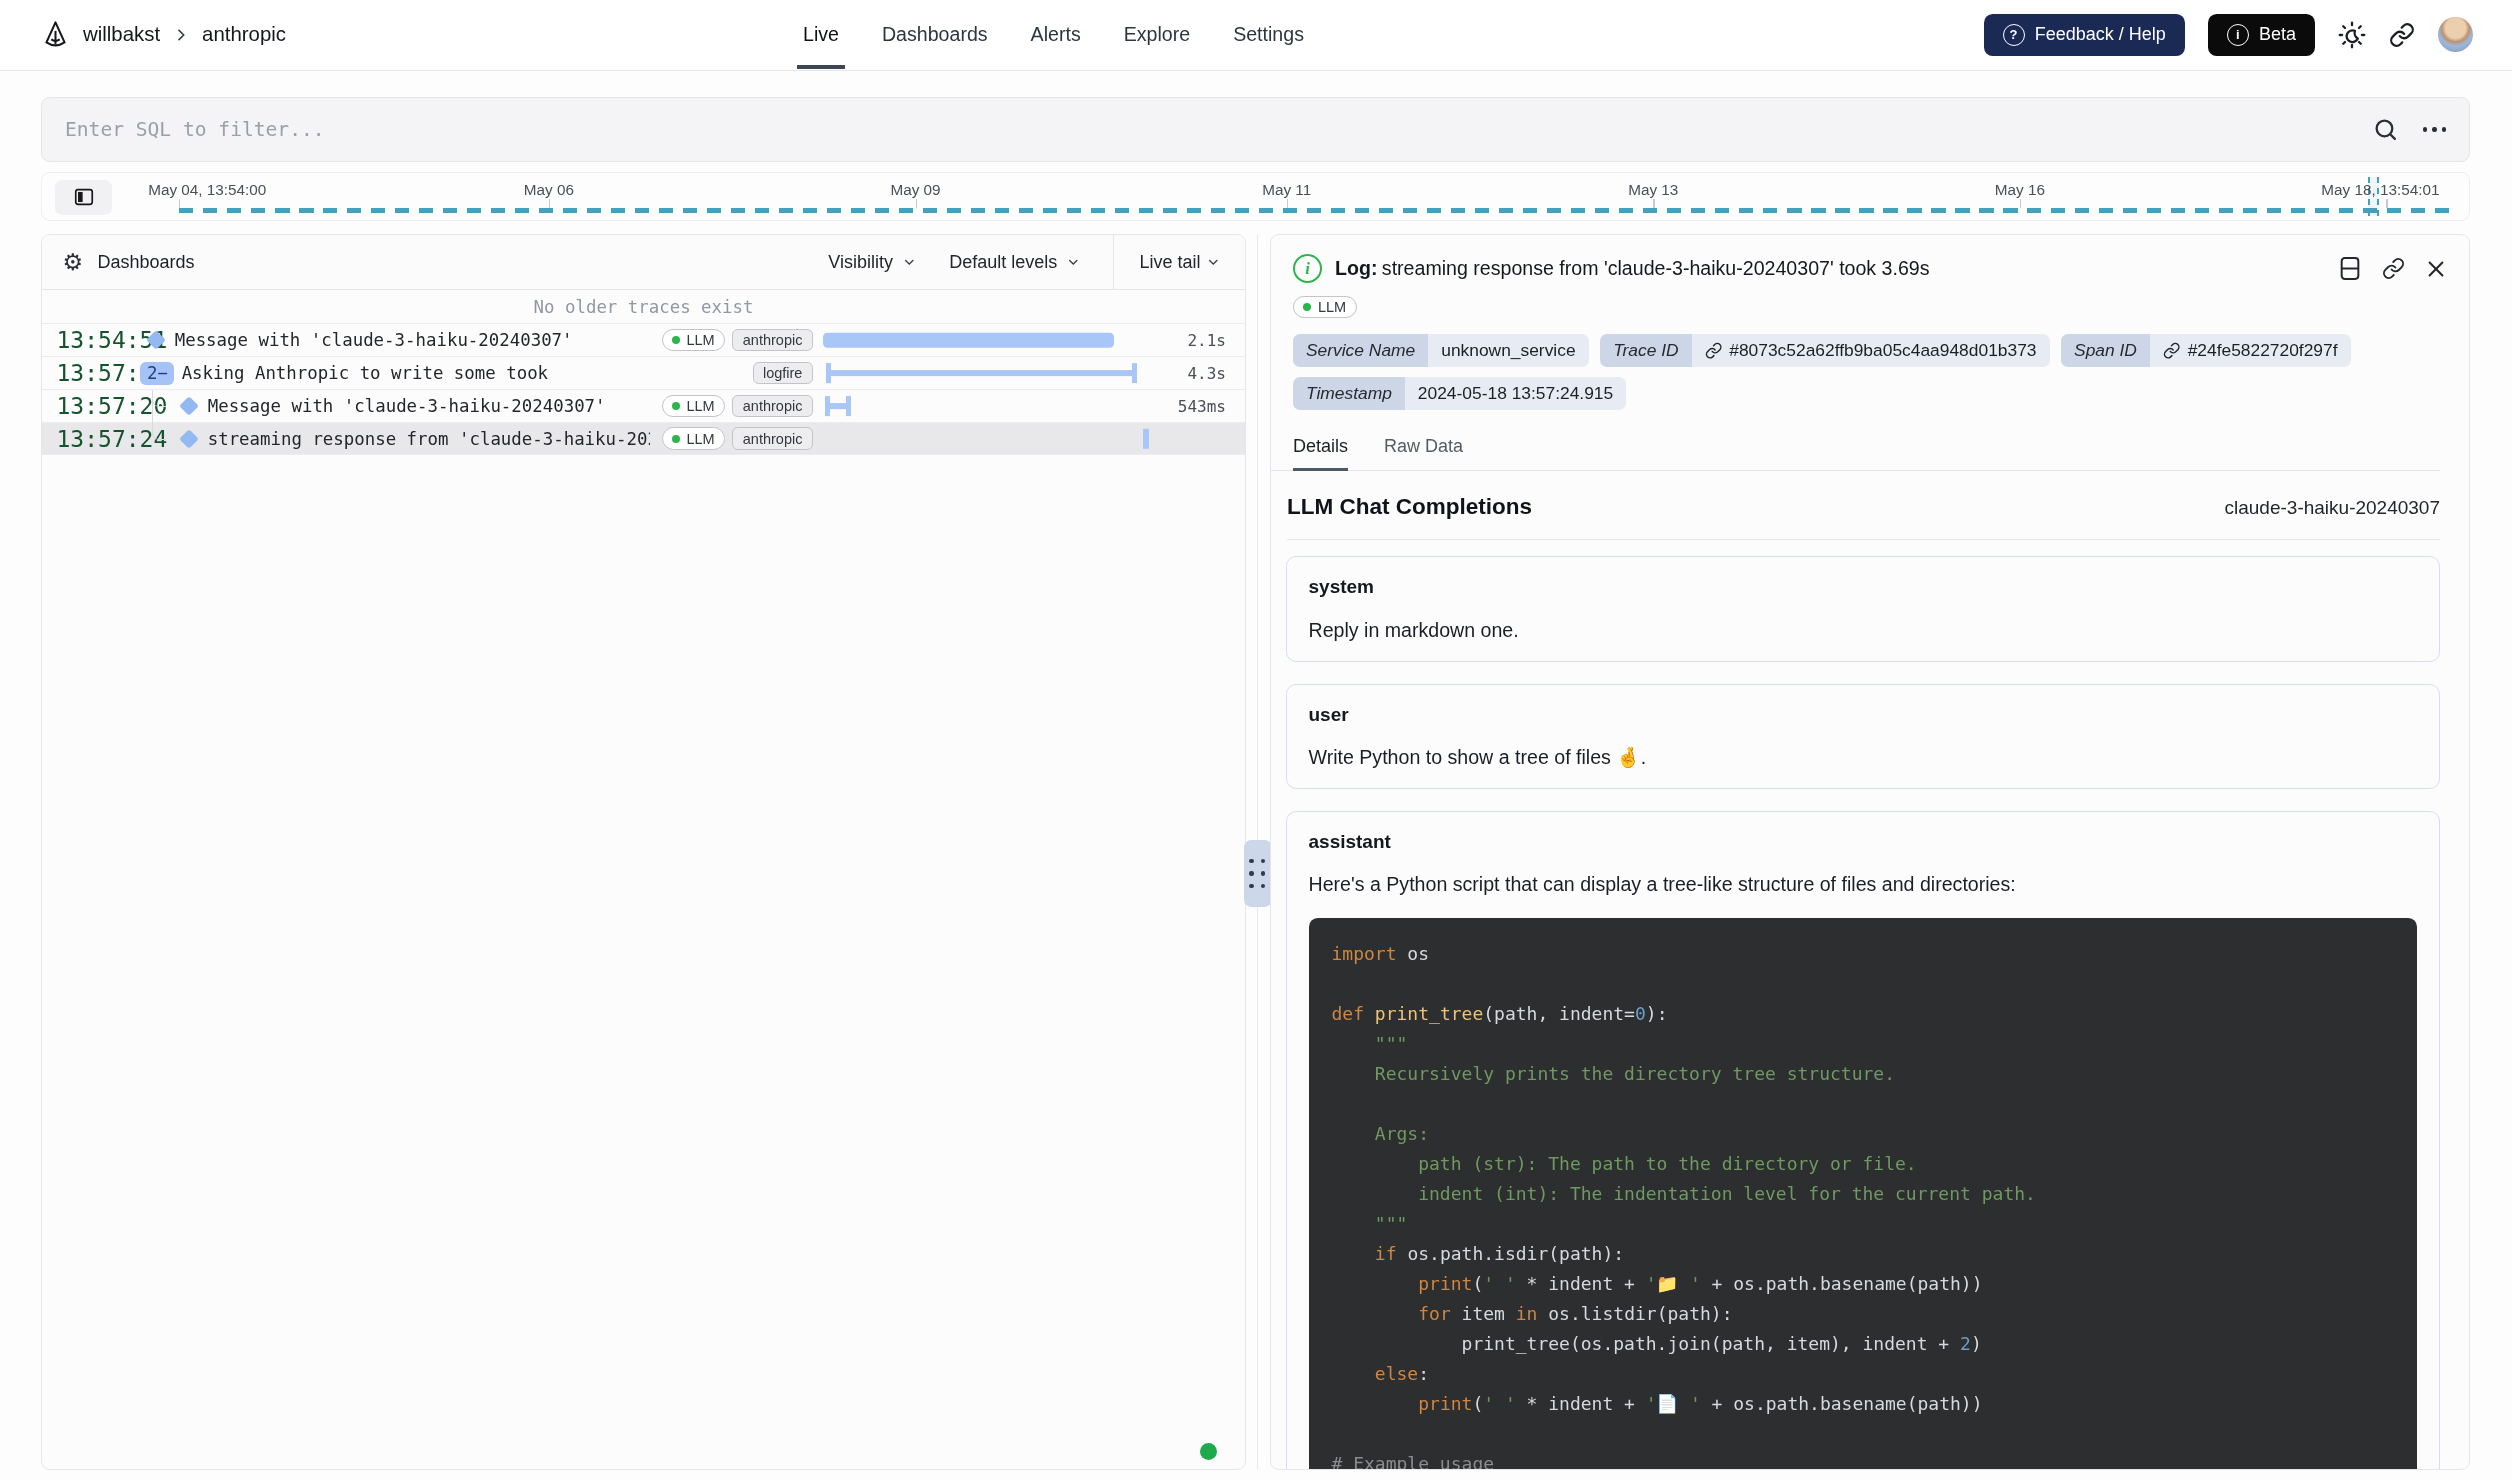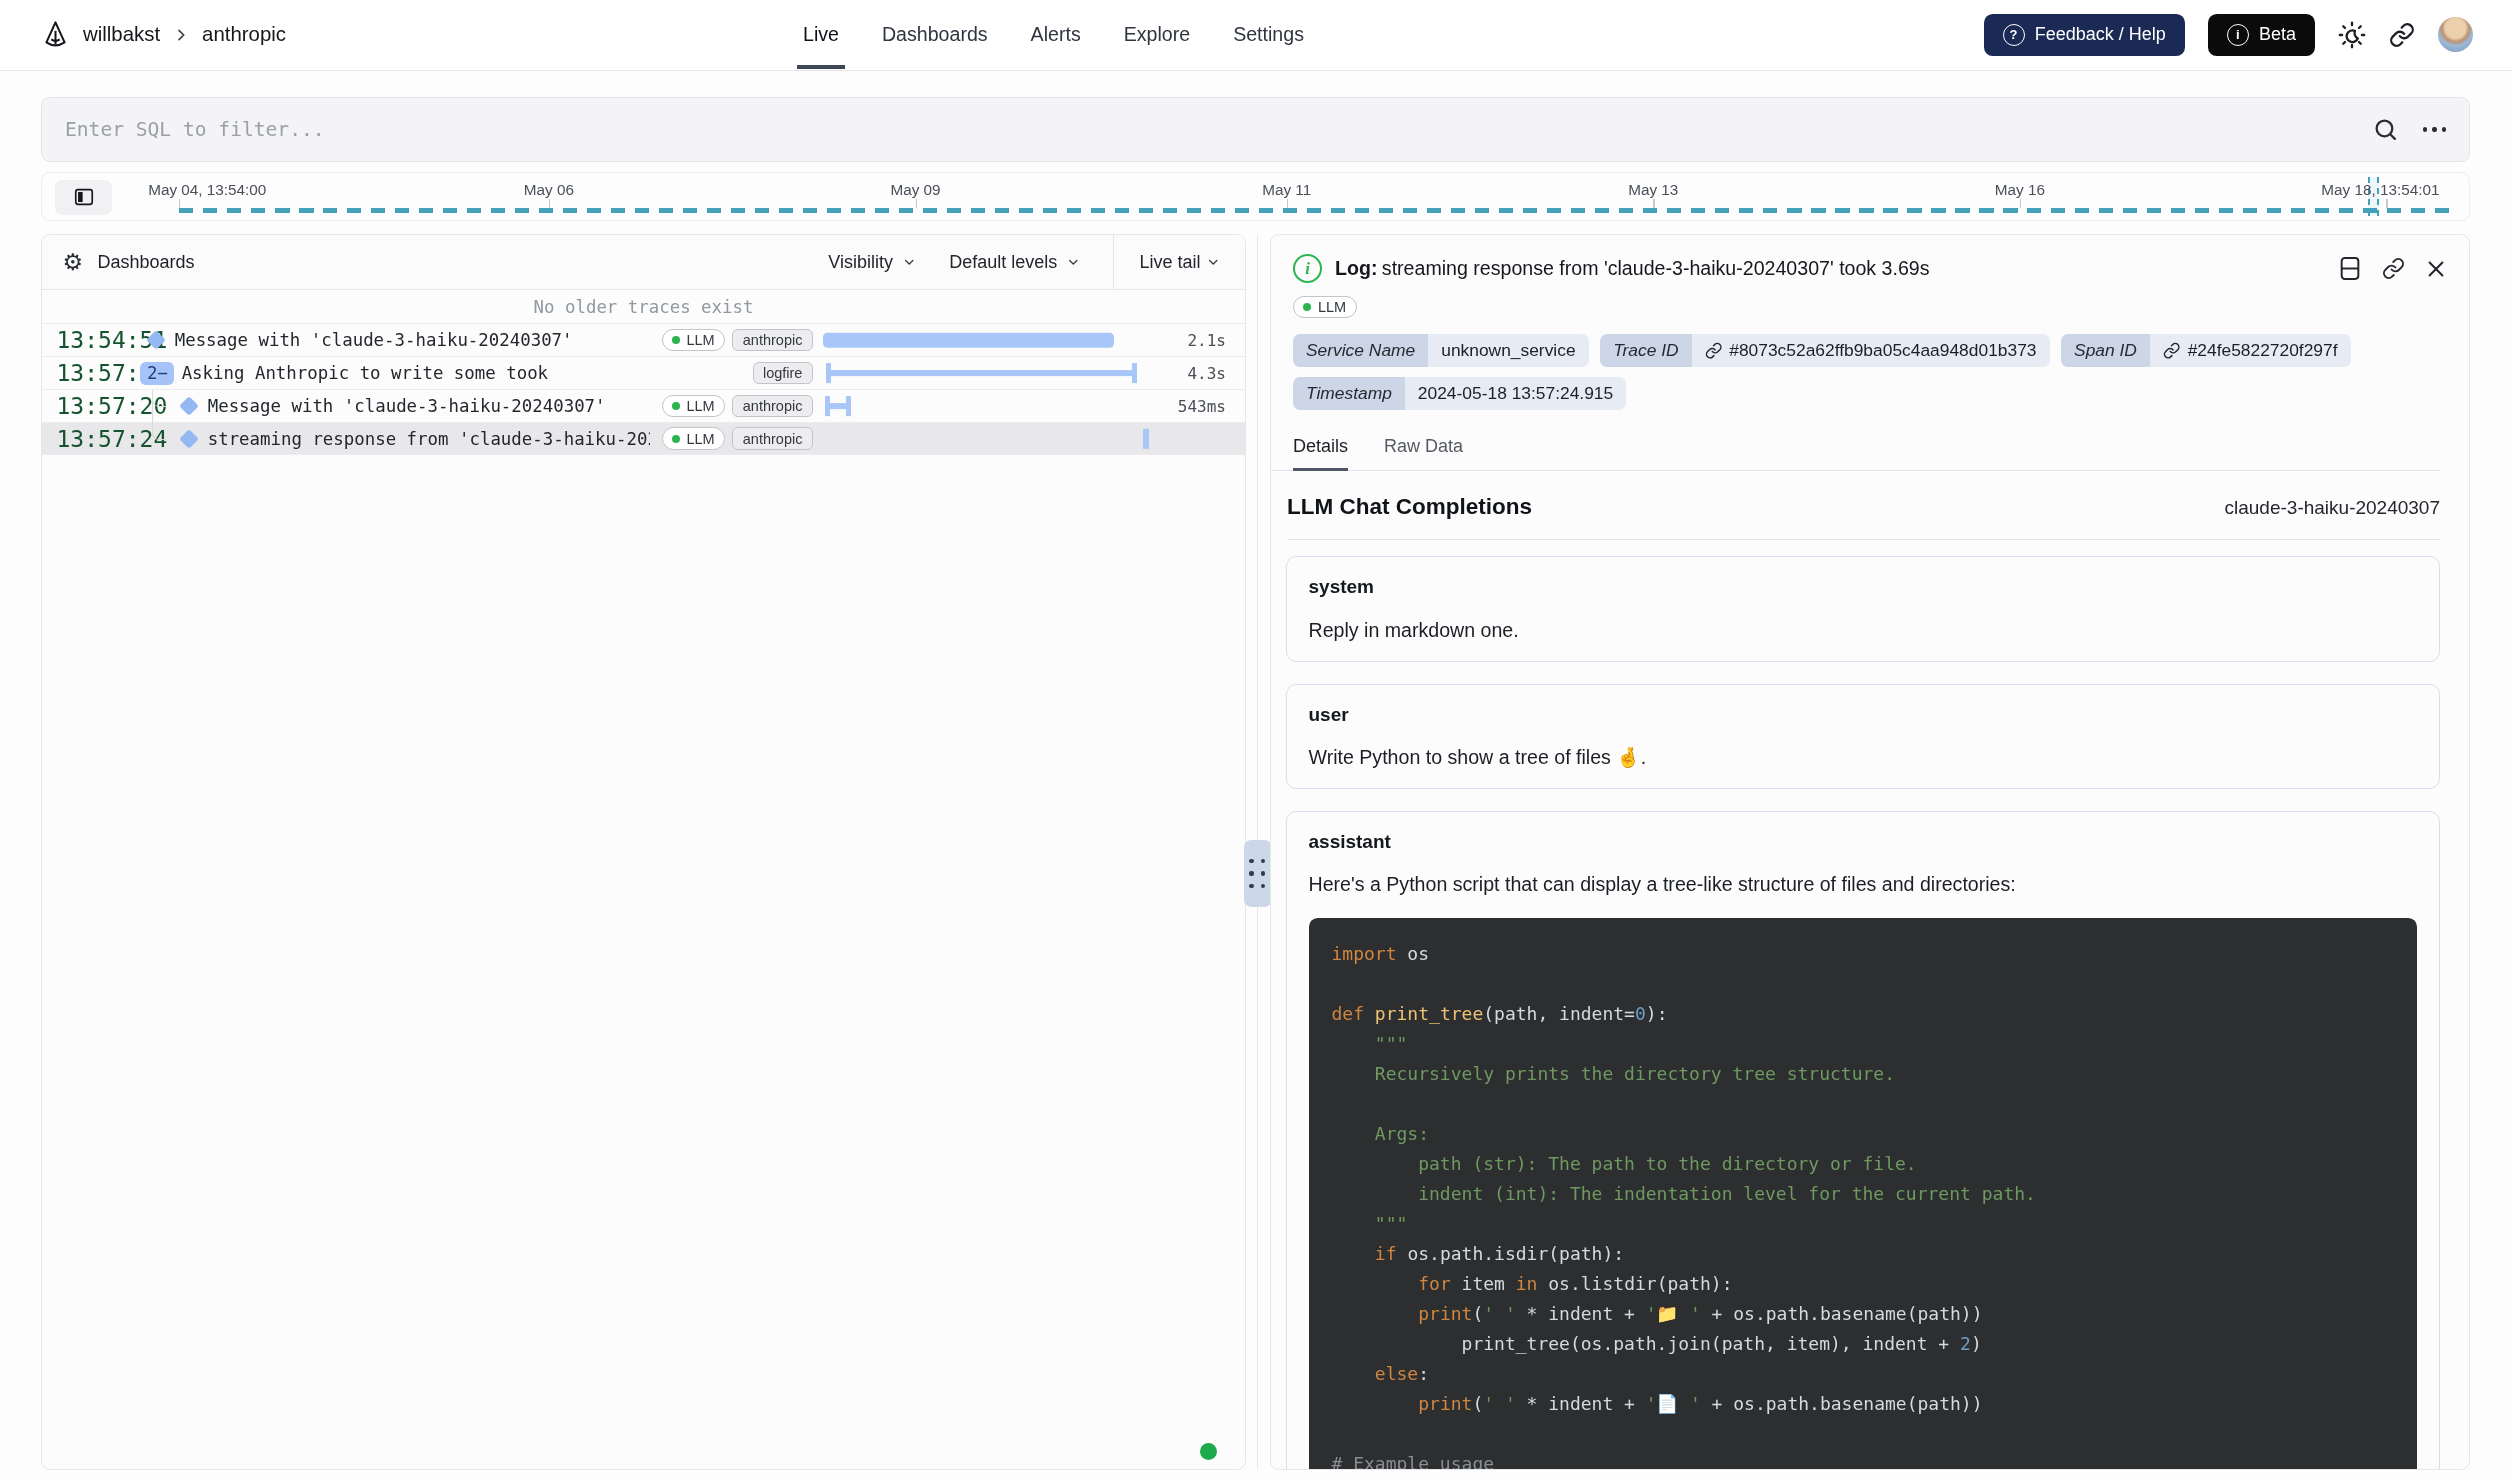--- a/index.html
+++ b/index.html
@@ -445,22 +445,22 @@
           <div class="code-line">&nbsp;</div>
           <div class="code-line"><span class="tok-k">def </span><span class="tok-f">print_tree</span><span class="tok-p">(path, indent=</span><span class="tok-n">0</span><span class="tok-p">):</span></div>
           <div class="code-line"><span class="tok-s">    """</span></div>
           <div class="code-line"><span class="tok-s">    Recursively prints the directory tree structure.</span></div>
           <div class="code-line">&nbsp;</div>
           <div class="code-line"><span class="tok-s">    Args:</span></div>
           <div class="code-line"><span class="tok-s">        path (str): The path to the directory or file.</span></div>
           <div class="code-line"><span class="tok-s">        indent (int): The indentation level for the current path.</span></div>
           <div class="code-line"><span class="tok-s">    """</span></div>
           <div class="code-line"><span class="tok-p">    </span><span class="tok-k">if</span><span class="tok-p"> os.path.isdir(path):</span></div>
+          <div class="code-line"><span class="tok-p">        </span><span class="tok-k">print</span><span class="tok-p">(</span><span class="tok-s">' '</span><span class="tok-p"> * indent + </span><span class="tok-s">'📁 '</span><span class="tok-p"> + os.path.basename(path))</span></div>
           <div class="code-line"><span class="tok-p">        </span><span class="tok-k">for</span><span class="tok-p"> item </span><span class="tok-k">in</span><span class="tok-p"> os.listdir(path):</span></div>
-          <div class="code-line"><span class="tok-p">        </span><span class="tok-k">print</span><span class="tok-p">(</span><span class="tok-s">' '</span><span class="tok-p"> * indent + </span><span class="tok-s">'📁 '</span><span class="tok-p"> + os.path.basename(path))</span></div>
           <div class="code-line"><span class="tok-p">            print_tree(os.path.join(path, item), indent + </span><span class="tok-n">2</span><span class="tok-p">)</span></div>
           <div class="code-line"><span class="tok-p">    </span><span class="tok-k">else</span><span class="tok-p">:</span></div>
           <div class="code-line"><span class="tok-p">        </span><span class="tok-k">print</span><span class="tok-p">(</span><span class="tok-s">' '</span><span class="tok-p"> * indent + </span><span class="tok-s">'📄 '</span><span class="tok-p"> + os.path.basename(path))</span></div>
           <div class="code-line">&nbsp;</div>
           <div class="code-line"><span class="tok-c"># Example usage</span></div>
         </div>
       </div>
     </div>
 </section>
 

